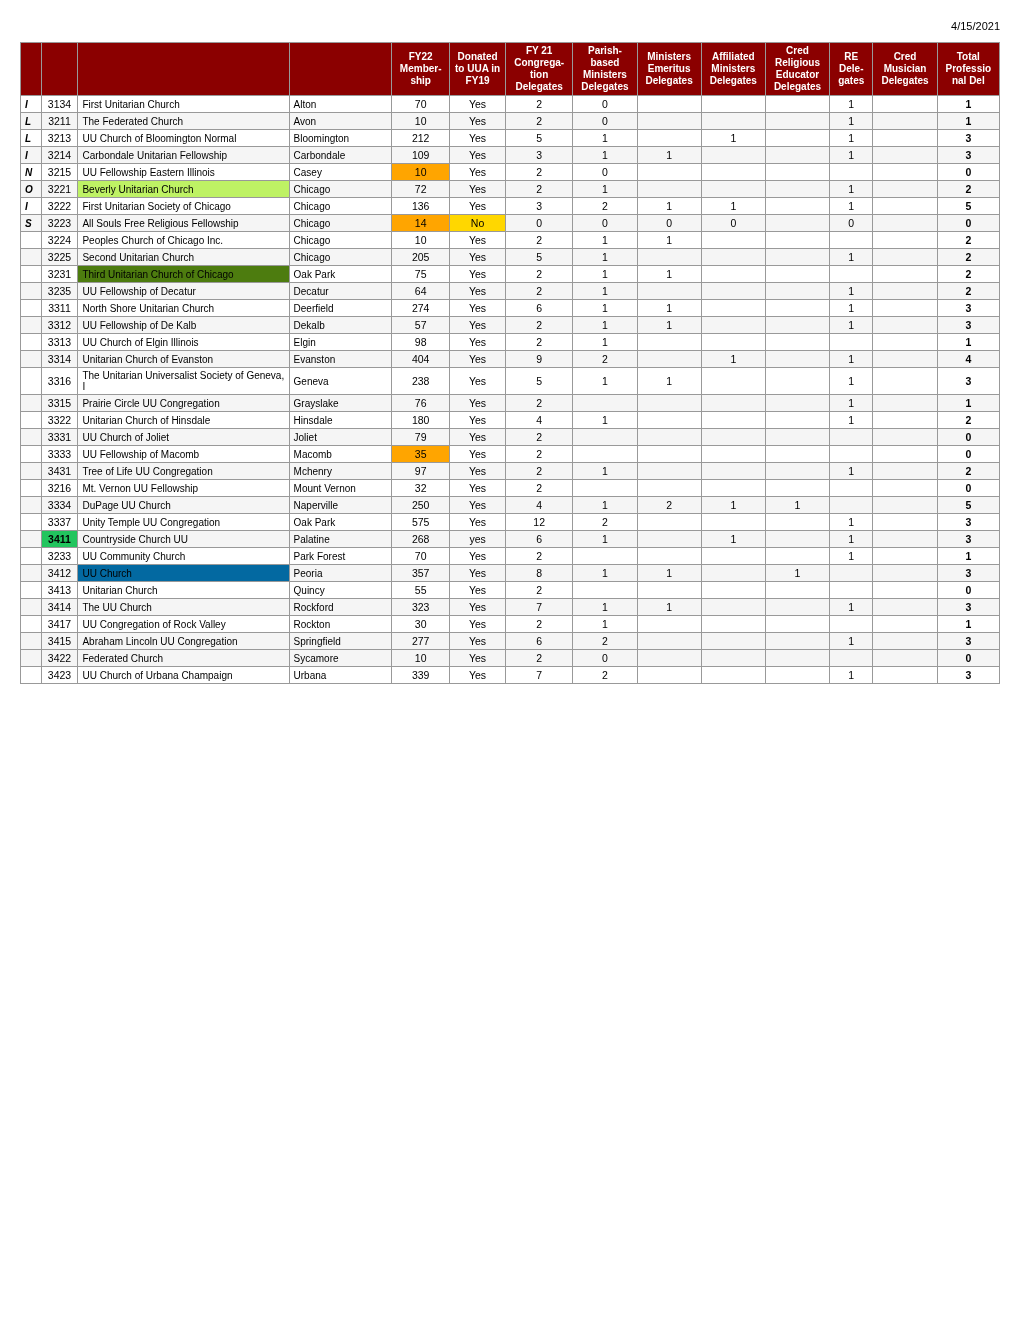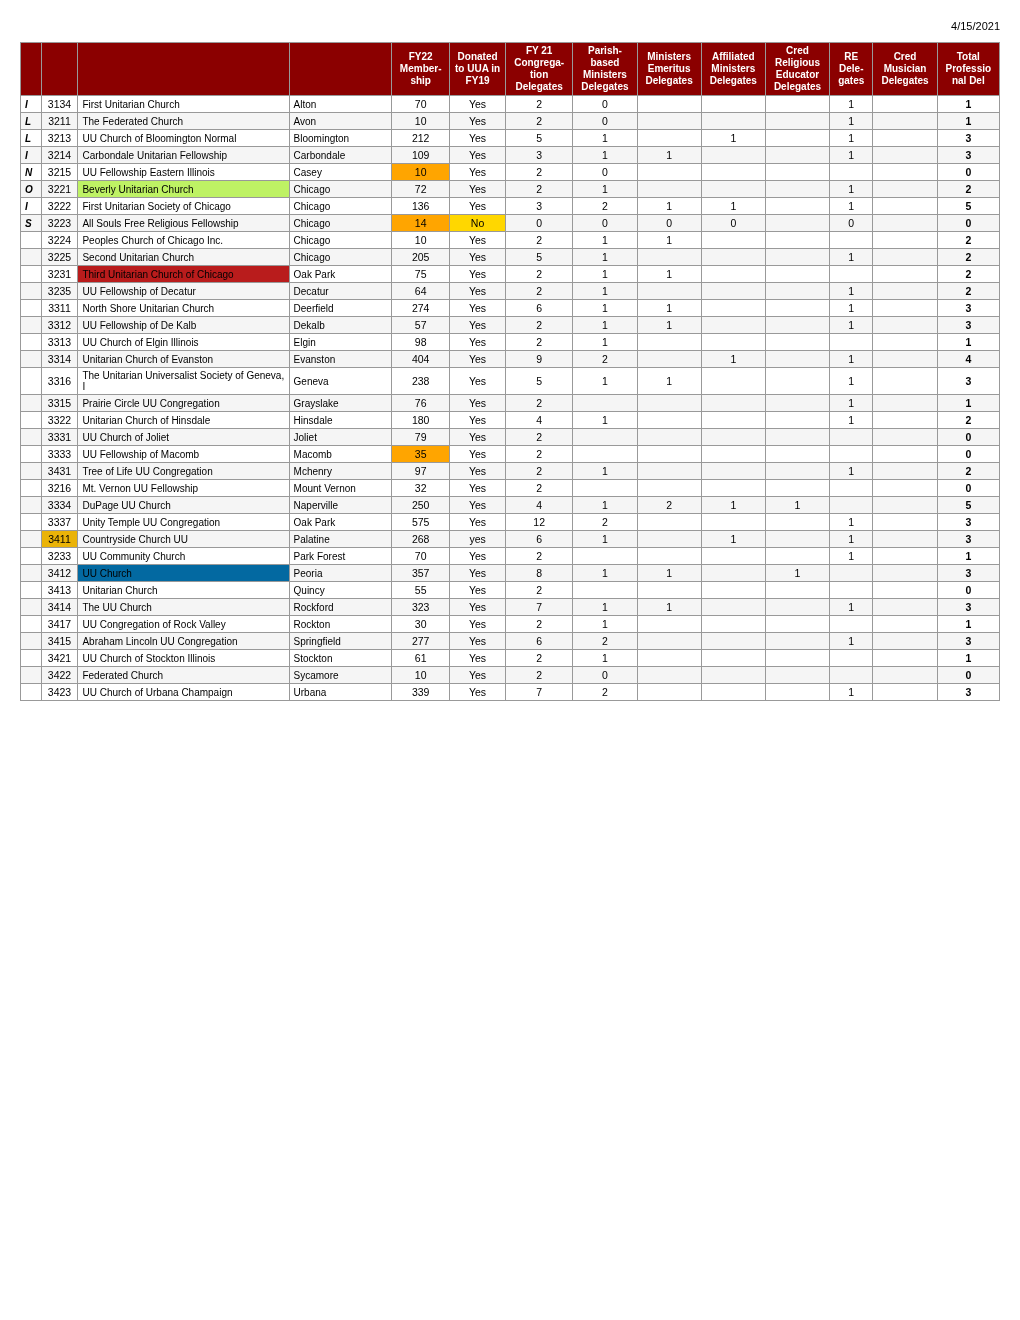--- a/index.html
+++ b/index.html
@@ -251,21 +251,21 @@
           <td style="background-color: rgb(245, 245, 245);"></td>
           <td style="background-color: rgb(245, 245, 245);"></td>
           <td style="background-color: rgb(245, 245, 245);"></td>
           <td style="background-color: rgb(245, 245, 245);">1</td>
           <td style="background-color: rgb(245, 245, 245);"></td>
           <td style="background-color: rgb(245, 245, 245); font-weight: bold;">2</td>
         </tr>
         <tr>
           <td class="prefix-cell" style="background-color: rgb(255, 255, 255);"></td>
           <td style="background-color: rgb(255, 255, 255);">3231</td>
-          <td class="left-align" style="background-color: #b91c1c;">Third Unitarian Church of Chicago</td>
+          <td class="left-align" style="background-color: #4d7c0f;">Third Unitarian Church of Chicago</td>
           <td class="left-align" style="background-color: rgb(255, 255, 255);">Oak Park</td>
           <td style="background-color: rgb(255, 255, 255);">75</td>
           <td style="background-color: rgb(255, 255, 255);">Yes</td>
           <td style="background-color: rgb(255, 255, 255);">2</td>
           <td style="background-color: rgb(255, 255, 255);">1</td>
           <td style="background-color: rgb(255, 255, 255);">1</td>
           <td style="background-color: rgb(255, 255, 255);"></td>
           <td style="background-color: rgb(255, 255, 255);"></td>
           <td style="background-color: rgb(255, 255, 255);"></td>
           <td style="background-color: rgb(255, 255, 255);"></td>
@@ -490,21 +490,21 @@
           <td style="background-color: rgb(255, 255, 255);">2</td>
           <td style="background-color: rgb(255, 255, 255);"></td>
           <td style="background-color: rgb(255, 255, 255);"></td>
           <td style="background-color: rgb(255, 255, 255);"></td>
           <td style="background-color: rgb(255, 255, 255);">1</td>
           <td style="background-color: rgb(255, 255, 255);"></td>
           <td style="background-color: rgb(255, 255, 255); font-weight: bold;">3</td>
         </tr>
         <tr>
           <td class="prefix-cell" style="background-color: rgb(245, 245, 245);"></td>
-          <td style="background-color: #eab308;">3411</td>
+          <td style="background-color: #22c55e; font-weight: bold;">3411</td>
           <td class="left-align" style="background-color: rgb(245, 245, 245);">Countryside Church  UU</td>
           <td class="left-align" style="background-color: rgb(245, 245, 245);">Palatine</td>
           <td style="background-color: rgb(245, 245, 245);">268</td>
           <td style="background-color: rgb(245, 245, 245);">yes</td>
           <td style="background-color: rgb(245, 245, 245);">6</td>
           <td style="background-color: rgb(245, 245, 245);">1</td>
           <td style="background-color: rgb(245, 245, 245);"></td>
           <td style="background-color: rgb(245, 245, 245);">1</td>
           <td style="background-color: rgb(245, 245, 245);"></td>
           <td style="background-color: rgb(245, 245, 245);">1</td>
@@ -601,36 +601,20 @@
           <td style="background-color: rgb(245, 245, 245);">6</td>
           <td style="background-color: rgb(245, 245, 245);">2</td>
           <td style="background-color: rgb(245, 245, 245);"></td>
           <td style="background-color: rgb(245, 245, 245);"></td>
           <td style="background-color: rgb(245, 245, 245);"></td>
           <td style="background-color: rgb(245, 245, 245);">1</td>
           <td style="background-color: rgb(245, 245, 245);"></td>
           <td style="background-color: rgb(245, 245, 245); font-weight: bold;">3</td>
         </tr>
         <tr>
-          <td class="prefix-cell" style="background-color: rgb(255, 255, 255);"></td>
-          <td style="background-color: rgb(255, 255, 255);">3421</td>
-          <td class="left-align" style="background-color: rgb(255, 255, 255);">UU Church of Stockton Illinois</td>
-          <td class="left-align" style="background-color: rgb(255, 255, 255);">Stockton</td>
-          <td style="background-color: rgb(255, 255, 255);">61</td>
-          <td style="background-color: rgb(255, 255, 255);">Yes</td>
-          <td style="background-color: rgb(255, 255, 255);">2</td>
-          <td style="background-color: rgb(255, 255, 255);">1</td>
-          <td style="background-color: rgb(255, 255, 255);"></td>
-          <td style="background-color: rgb(255, 255, 255);"></td>
-          <td style="background-color: rgb(255, 255, 255);"></td>
-          <td style="background-color: rgb(255, 255, 255);"></td>
-          <td style="background-color: rgb(255, 255, 255);"></td>
-          <td style="background-color: rgb(255, 255, 255); font-weight: bold;">1</td>
-        </tr>
-        <tr>
           <td class="prefix-cell" style="background-color: rgb(245, 245, 245);"></td>
           <td style="background-color: rgb(245, 245, 245);">3422</td>
           <td class="left-align" style="background-color: rgb(245, 245, 245);">Federated Church</td>
           <td class="left-align" style="background-color: rgb(245, 245, 245);">Sycamore</td>
           <td style="background-color: rgb(245, 245, 245);">10</td>
           <td style="background-color: rgb(245, 245, 245);">Yes</td>
           <td style="background-color: rgb(245, 245, 245);">2</td>
           <td style="background-color: rgb(245, 245, 245);">0</td>
           <td style="background-color: rgb(245, 245, 245);"></td>
           <td style="background-color: rgb(245, 245, 245);"></td>

